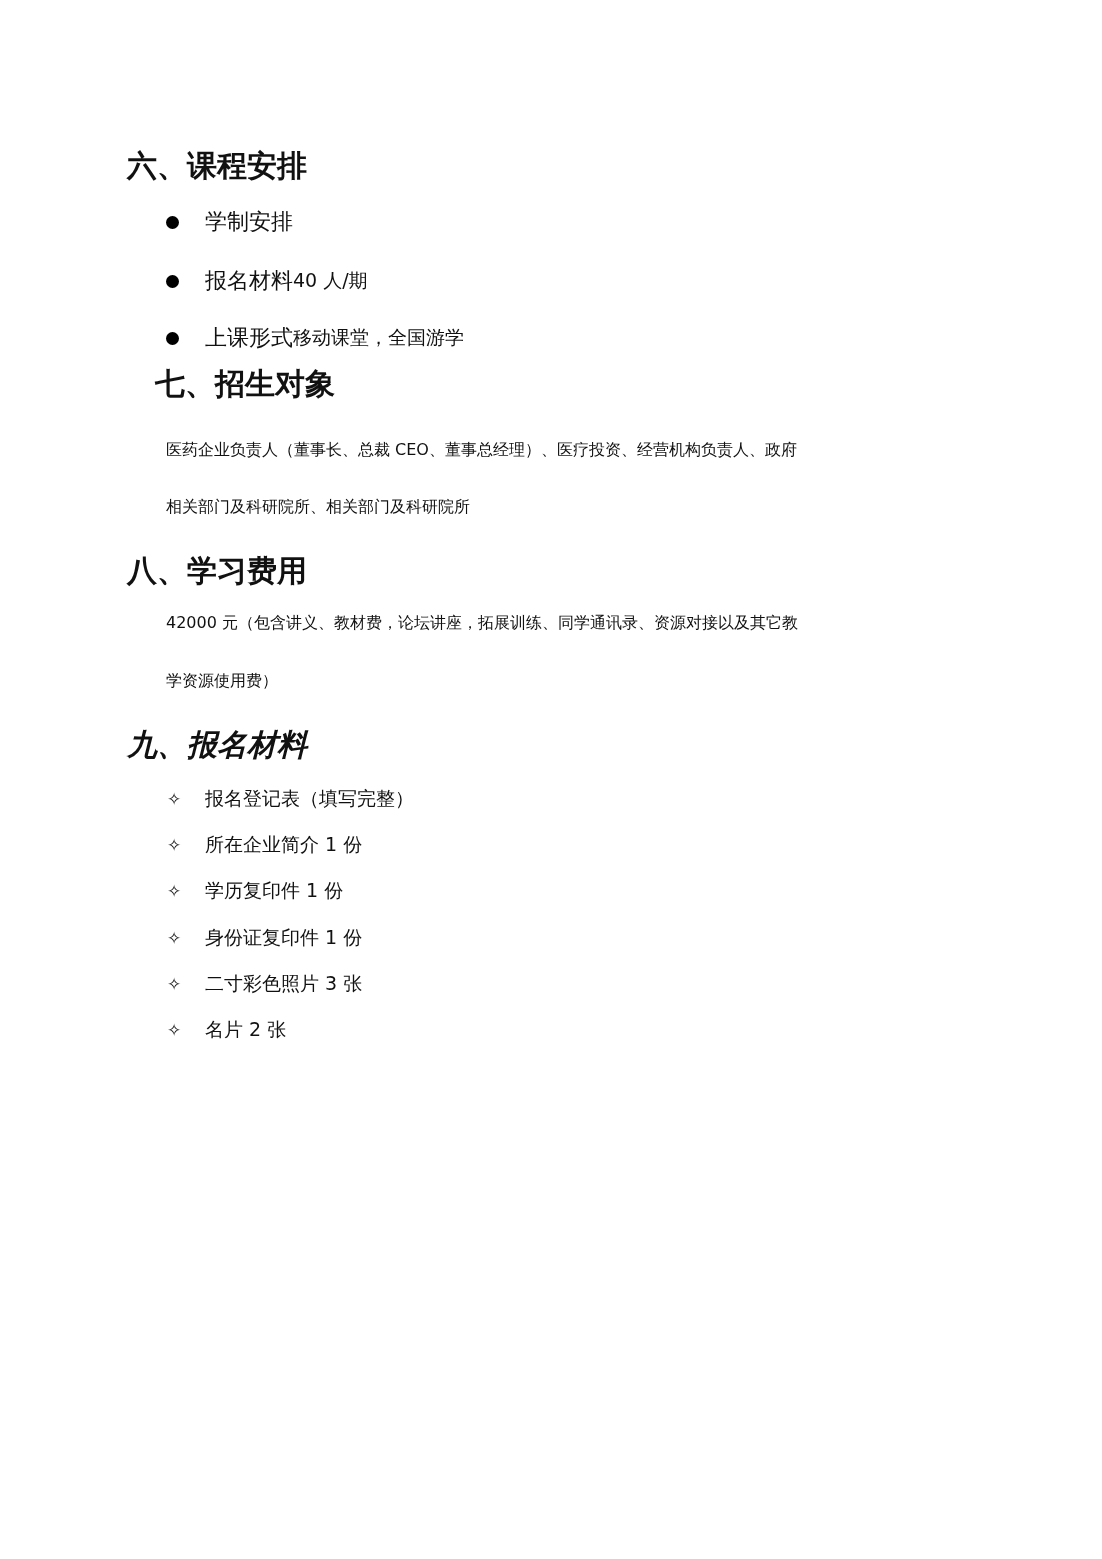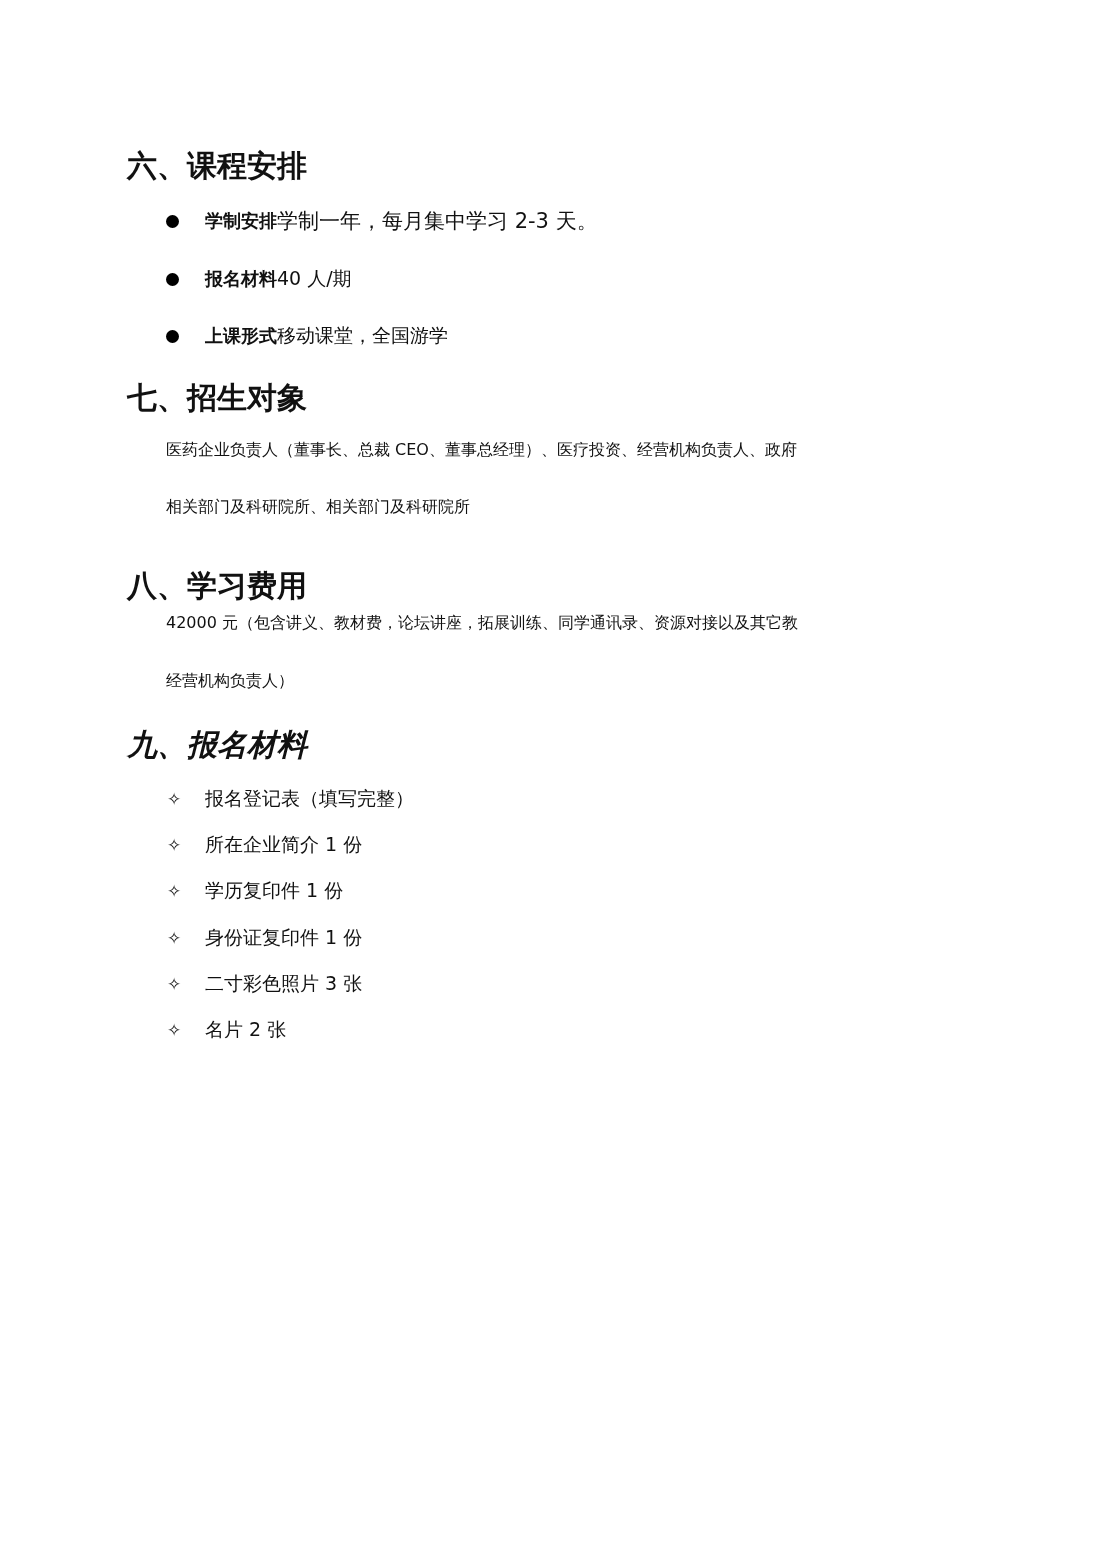--- a/index.html
+++ b/index.html
@@ -7,54 +7,53 @@
       width: 1102px; height: 1559px; position: relative; overflow: hidden;
       font-family: "DejaVu Sans", "Liberation Sans", sans-serif; color: #111111;
     }
     .h {
       position: absolute; left: 127px; font-size: 30px; font-weight: bold;
       letter-spacing: 0px; white-space: nowrap;
     }
     .bullet-row { position: absolute; left: 166px; white-space: nowrap; display: flex; align-items: center; }
     .dot { width: 13px; height: 13px; border-radius: 50%; background: #000; display: inline-block; margin-right: 26px; }
     .b1 { font-size: 19px; }
-    .b1 .lbl { font-weight: bold; font-size: 18px; }
+    .b1 .lbl { font-weight: normal; font-size: 22px; }
     .b1 .val.big { font-size: 21px; }
     .para { position: absolute; left: 166px; font-size: 16px; white-space: nowrap; }
     .star-row { position: absolute; left: 166px; font-size: 19px; white-space: nowrap; display: flex; align-items: center; }
     .star { width: 16px; display: inline-block; font-size: 17px; margin-right: 23px; text-align: center; }
   </style>
 </head>
 <body>
 
 <div class="h" style="top:146px;">六、课程安排</div>
 
 <div class="bullet-row b1" style="top:207px;">
   <span class="dot"></span>
   <span class="lbl">学制安排</span>
-  <span class="val big">学制一年，每月集中学习 2-3 天。</span>
 </div>
 <div class="bullet-row b1" style="top:266px;">
   <span class="dot"></span>
   <span class="lbl">报名材料</span>
   <span class="val"> 40 人/期</span>
 </div>
 <div class="bullet-row b1" style="top:323px;align-items:center;">
   <span class="dot"></span>
   <span class="lbl">上课形式</span>
   <span class="val">移动课堂，全国游学</span>
 </div>
 
-<div class="h" style="top:378px;">七、招生对象</div>
+<div class="h" style="top:364px;margin-left:28px;">七、招生对象</div>
 <div class="para" style="top:440px;">医药企业负责人（董事长、总裁 CEO、董事总经理）、医疗投资、经营机构负责人、政府</div>
 <div class="para" style="top:497px;">相关部门及科研院所、相关部门及科研院所</div>
 
-<div class="h" style="top:566px;font-family:Liberation Serif, serif;">八、学习费用</div>
+<div class="h" style="top:551px;font-family:Liberation Serif, serif;">八、学习费用</div>
 <div class="para" style="top:613px;">42000 元（包含讲义、教材费，论坛讲座，拓展训练、同学通讯录、资源对接以及其它教</div>
-<div class="para" style="top:671px;">经营机构负责人）</div>
+<div class="para" style="top:671px;">学资源使用费）</div>
 
 <div class="h" style="top:725px;font-style:italic;">九、报名材料</div>
 
 <div class="star-row" style="top:786px;">
   <span class="star">✧</span>
   <span>报名登记表（填写完整）</span>
 </div>
 <div class="star-row" style="top:832px;">
   <span class="star">✧</span>
   <span>所在企业简介 1 份</span>

